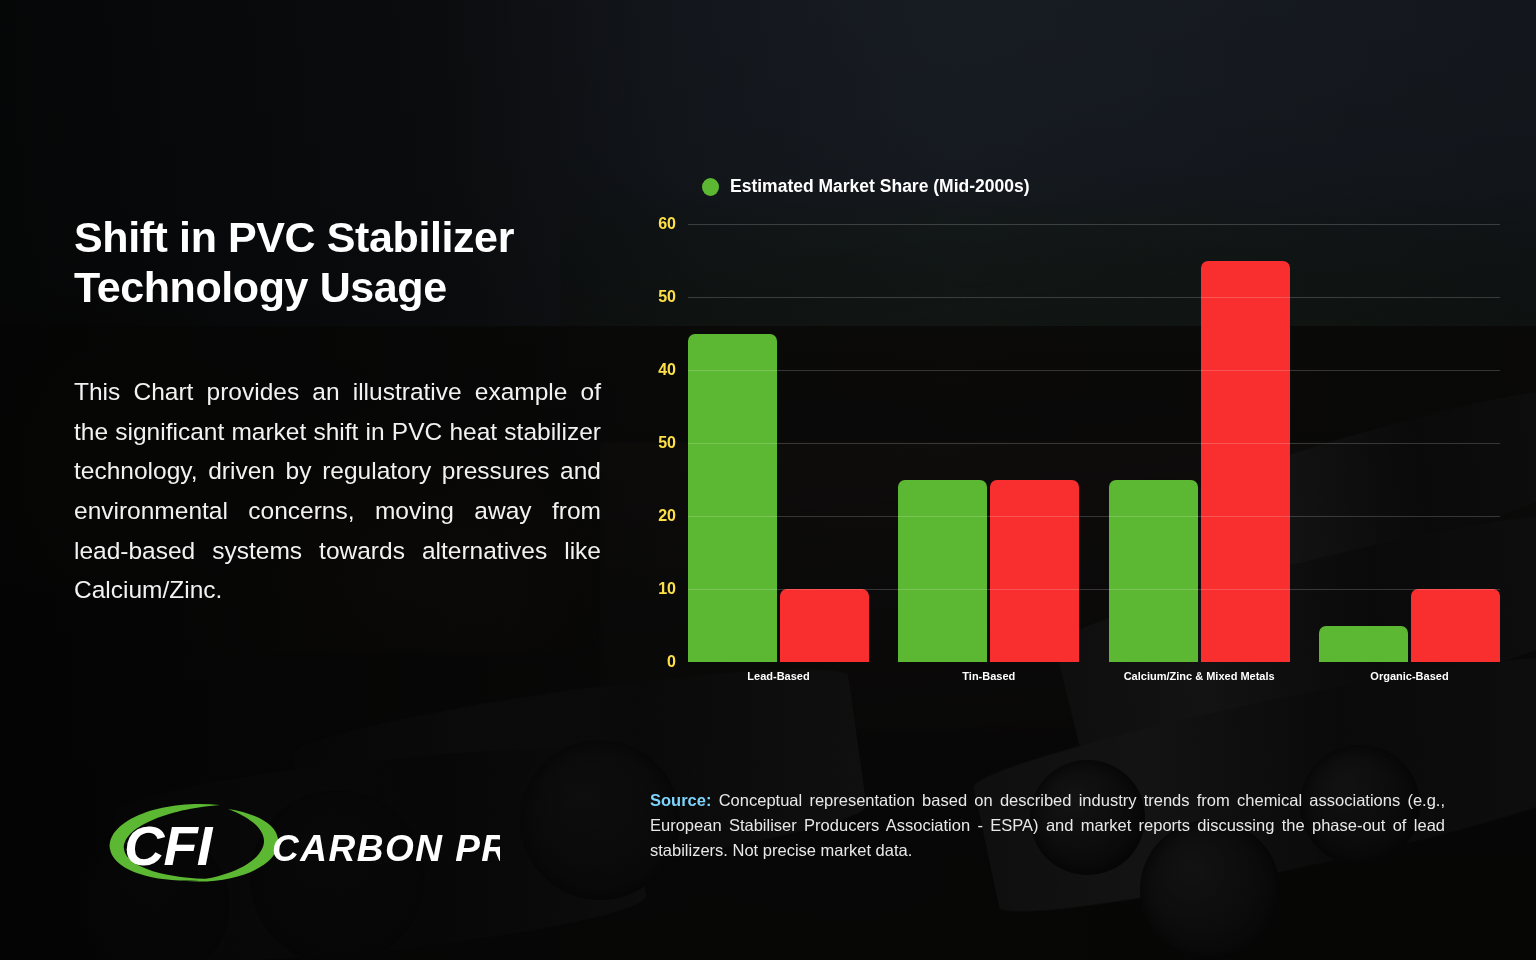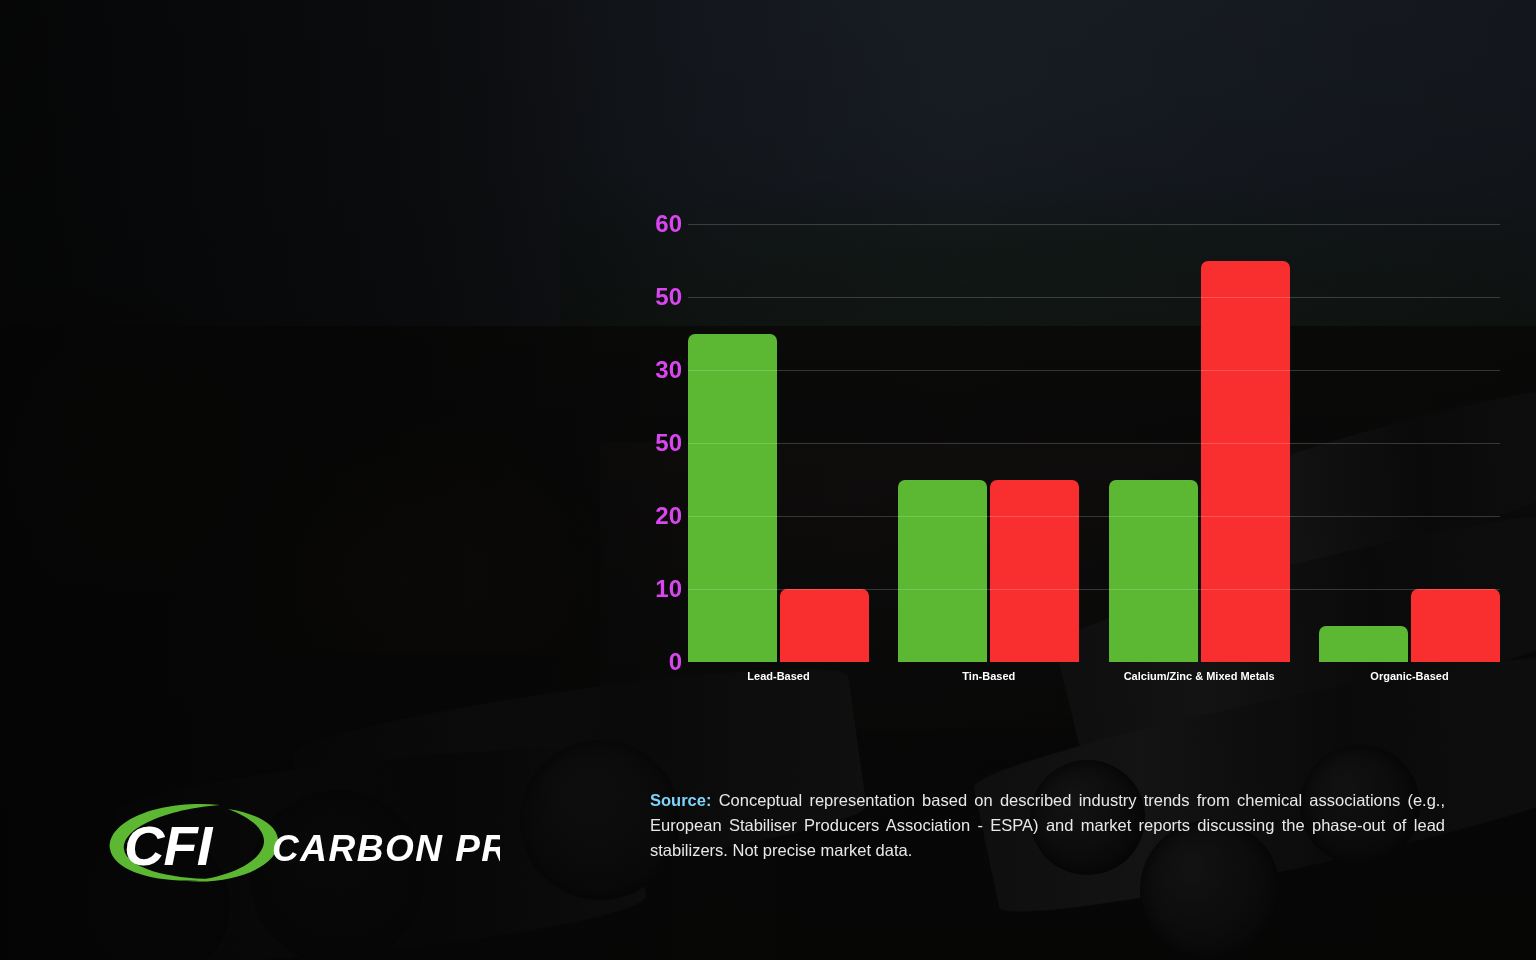--- a/index.html
+++ b/index.html
@@ -87,22 +87,22 @@
   
   .chart-area { position:absolute; left:640px; top:176px; width:860px; height:540px; }
   .legend { position:absolute; left:62px; top:0; display:flex; gap:60px; align-items:center; }
   .legend-item { display:flex; align-items:center; gap:11px; }
   .legend-dot { width:17px; height:18px; border-radius:50%; display:block; }
   .legend-label { font-size:17.5px; font-weight:bold; color:#ffffff; white-space:nowrap; }
 
   .plot-wrap { position:absolute; left:0; top:48px; width:860px; height:492px; }
   .y-axis { position:absolute; left:0; top:0; width:42px; height:438px; }
   .y-tick {
-    position:absolute; right:0; transform:translateY(-50%);
-    font-size:24px; font-weight:bold; color:#d946ef; text-align:right; width:42px;
+    position:absolute; right:6px; transform:translateY(-50%);
+    font-size:16px; font-weight:bold; color:#fde047; text-align:right; width:42px;
   }
   .plot {
     position:absolute; left:48px; top:0; right:0; height:438px;
   }
   .gridline { position:absolute; left:0; right:0; height:1px; background:rgba(255,255,255,.18); }
   .bars {
     position:absolute; left:0; right:0; bottom:0; height:438px;
     display:flex; align-items:flex-end; justify-content:space-between;
   }
   .group { display:flex; align-items:flex-end; gap:3px; height:100%; }
@@ -145,43 +145,49 @@
   <div class="pipe-cap" style="left:1030px;top:760px;width:115px;height:115px;"></div>
   <div class="pipe-cap" style="left:520px;top:740px;width:160px;height:160px;"></div>
   <div class="pipe-cap" style="left:250px;top:790px;width:175px;height:175px;"></div>
   <div class="pipe-cap" style="left:80px;top:830px;width:150px;height:150px;"></div>
 
   <div class="darkwash"></div>
   <div class="vignette"></div>
 </div>
 
 <div class="left-col">
+  <h1 class="headline">Shift in PVC Stabilizer Technology Usage</h1>
+  <p class="body-copy">This Chart provides an illustrative example of the significant market shift in PVC heat stabilizer technology, driven by regulatory pressures and environmental concerns, moving away from lead-based systems towards alternatives like Calcium/Zinc.</p>
 </div>
 
 <div class="logo">
   <svg width="400" height="96" viewBox="0 0 400 96">
     <path d="M120 10 C 55 4, 6 28, 10 54 C 14 78, 62 90, 112 84 C 70 84, 26 73, 24 54 C 22 33, 66 14, 120 10 Z" fill="#5cb832"></path>
     <path d="M86 86 C 140 90, 182 68, 178 44 C 176 28, 154 18, 128 14 C 150 22, 164 34, 164 46 C 164 66, 128 84, 86 86 Z" fill="#5cb832"></path>
     <text x="24" y="70" font-family="'Liberation Sans',sans-serif" font-size="56" font-weight="bold" font-style="italic" fill="#ffffff" letter-spacing="-1">CFI</text>
     <text x="172" y="66" font-family="'Liberation Sans',sans-serif" font-size="37" font-weight="bold" font-style="italic" fill="#ffffff" letter-spacing="1.5">CARBON PRODUCTS</text>
   </svg>
 </div>
 
 <div class="chart-area">
 
   <div class="legend">
+    <div class="legend-item">
+      <span class="legend-dot" style="background:#5cb832"></span>
+      <span class="legend-label">Estimated Market Share (Mid-2000s)</span>
+    </div>
   </div>
 
   <div class="plot-wrap">
     <div class="y-axis">
         <div class="y-tick" style="top: 438px;">0</div>
         <div class="y-tick" style="top: 365px; text-align: right;">10</div>
         <div class="y-tick" style="top: 292px;">20</div>
         <div class="y-tick" style="top: 219px;">50</div>
-        <div class="y-tick" style="top: 146px;">30</div>
+        <div class="y-tick" style="top: 146px;">40</div>
         <div class="y-tick" style="top: 73px;">50</div>
         <div class="y-tick" style="top: 0px;">60</div>
       </div>
     <div class="plot">
       <div class="bars">
           <div class="group">
             <div class="bar" style="height: 328.5px; background: rgb(92, 184, 50);"></div>
             <div class="bar" style="height: 73px; background: rgb(249, 47, 47);"></div>
           </div>
           <div class="group">

